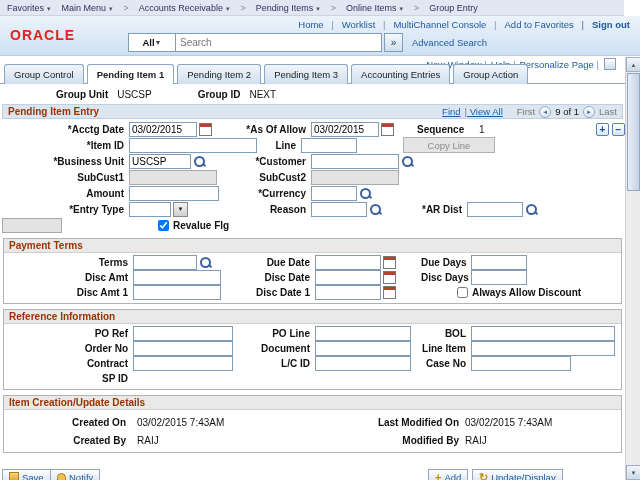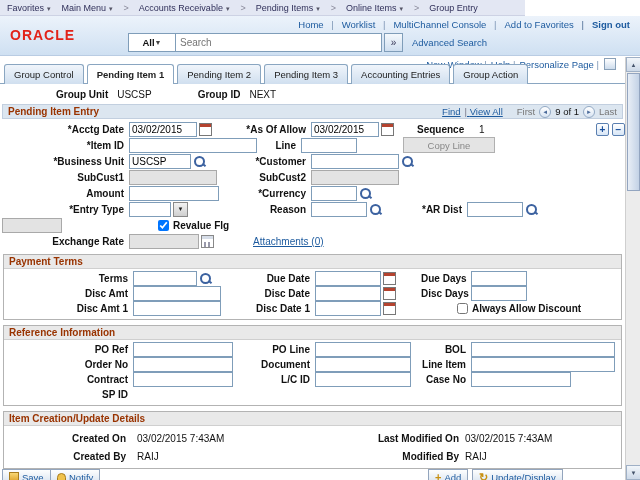--- a/index.html
+++ b/index.html
@@ -1,21 +1,21 @@
 <!DOCTYPE html>
 <html><head>
 <meta charset="utf-8">
 <style>
   * { box-sizing: border-box; margin: 0; padding: 0; }
   html,body { width:640px; height:480px; overflow:hidden; }
   body { font-family:"Liberation Sans", sans-serif; font-size:10px; background:#fff; position:relative; color:#111; }
   a { cursor:pointer; }
 
   
-  #crumbbar { position:absolute; top:0; left:0; width:525px; height:16px; background:#e3e7f3;
+  #crumbbar { position:absolute; top:0; left:0; width:624px; height:16px; background:#e3e7f3;
     border-bottom:1px solid #cdd2e4; display:flex; align-items:center; padding:0 7px; font-size:9px; }
   .crumb { margin-right:11px; color:#30305a; cursor:pointer; white-space:nowrap; }
   .crumb.dd::after { content:"▾"; font-size:7px; color:#556; margin-left:3px; }
   .crumb.sep::before { content:">"; color:#889; margin-right:10px; }
 
   
   #hdr { position:absolute; top:16px; left:0; width:640px; height:40px;
     background:linear-gradient(180deg,#ecf3fb,#cfe0f2); border-bottom:1px solid #b9cce3; }
   .logo { position:absolute; left:10px; top:11px; color:#e2231a; font-size:14px; font-weight:bold; letter-spacing:1px; }
   .hlinks { position:absolute; top:3px; right:10px; font-size:9.5px; white-space:nowrap; }
@@ -295,28 +295,20 @@
     <div class="row">
       <span class="f1">
           <input class="inp dis w60" disabled="" style="">
         </span>
       <span style="display:flex;align-items:center;margin-left:46px">
         <input type="checkbox" class="chk" checked="" style="">
         <span class="chklbl">Revalue Flg</span>
       </span>
     </div>
 
-    <div class="row">
-      <span class="lbl l1">Exchange Rate</span>
-      <span class="f1">
-        <input class="inp dis w70" disabled="" style="">
-        <span class="calc"></span>
-      </span>
-      <a class="link" style="margin-left:14px">Attachments (0)</a>
-    </div>
   </div>
 
   <div class="gbox">
     <div class="gbhdr">
         <span>Payment Terms</span>
       </div>
     <div class="frows">
       <div class="row">
         <span class="lbl l1">Terms</span>
         <span class="f1">

